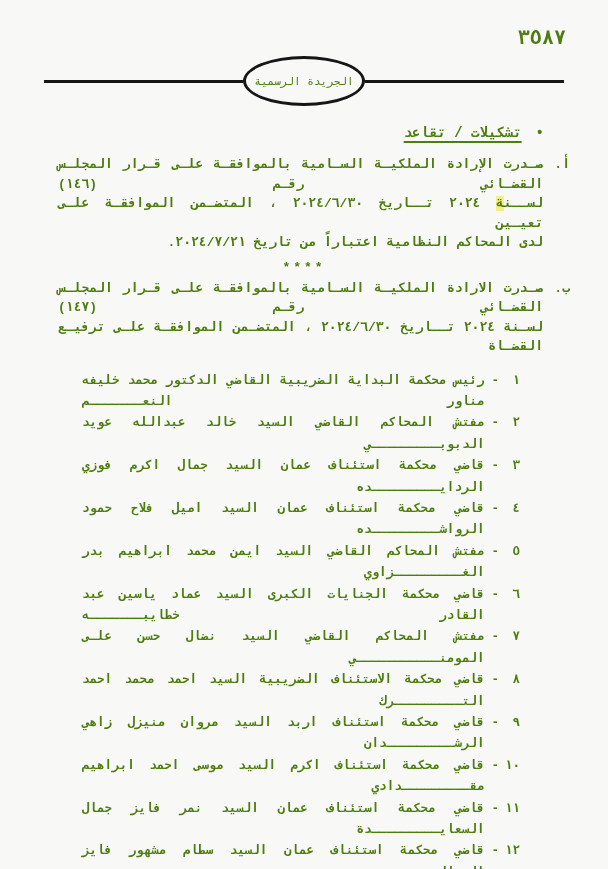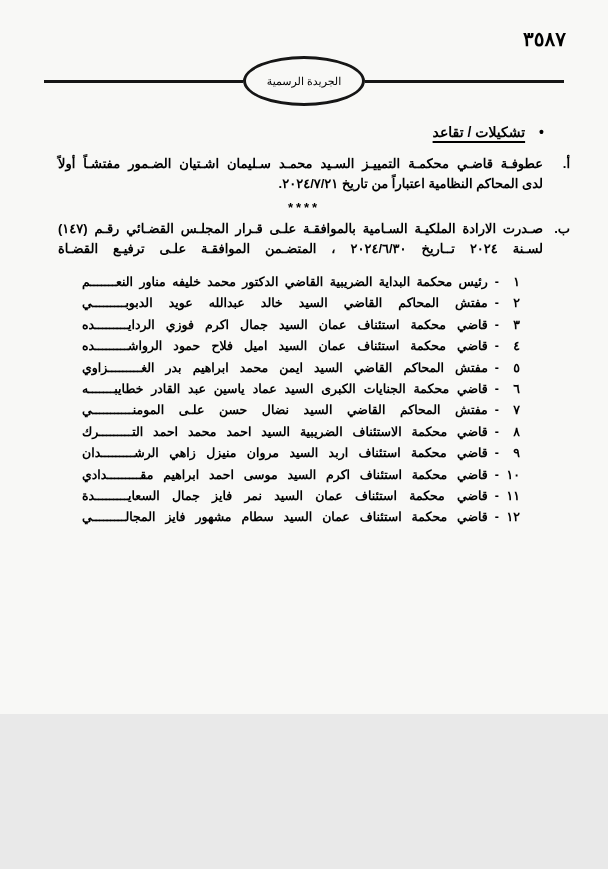--- a/index.html
+++ b/index.html
@@ -1,26 +1,26 @@
 <!DOCTYPE html>
 <html lang="ar"><head>
 <meta charset="utf-8">
 <style>
   html,body { margin:0; padding:0; }
   body { background:#e9e9e9; }
   .page {
     position:relative;
-    width:608px; height:714px;
+    width:608px; height:869px;
     margin:0 auto;
     background:#f8f8f6;
     box-sizing:border-box;
     padding:24px 38px;
-    font-family:Liberation Sans, sans-serif;
+    font-family:Liberation Mono, monospace;
     font-weight:bold;
-    color:#000000;
+    color:#4d7c0f;
     overflow:hidden;
   }
   .page-number {
     text-align:right;
     font-size:20px;
     line-height:30px;
     height:30px;
     padding-right:4px;
     letter-spacing:3px;
   }
@@ -108,21 +108,22 @@
 
 
   <div class="section-head">
     <span class="bullet">•</span>
     <span class="label">تشكيلات / تقاعد</span>
   </div>
 
   <div class="para para-a">
     <div class="para-label">أ.</div>
     <div class="para-body">
-      <div class="pline">عطوفـة قاضـي محكمـة التمييـز السـيد محمـد سـليمان اشـتيان الضـمور مفتشـاً أولاً</div>
+      <div class="pline">صـدرت الإرادة الملكيـة السـامية بالموافقـة علـى قـرار المجلـس القضـائي رقـم (١٤٦)</div>
+      <div class="pline"><span>لســن‍</span><span class="hl">‍ة</span><span> ٢٠٢٤ تــاريخ ٢٠٢٤/٦/٣٠ ، المتضـمن الموافقـة علـى تعيـين</span></div>
       <div class="pline end">لدى المحاكم النظامية اعتباراً من تاريخ ٢٠٢٤/٧/٢١.</div>
     </div>
   </div>
 
   <div class="sep">****</div>
 
   <div class="para para-b">
     <div class="para-label">ب.</div>
     <div class="para-body">
       <div class="pline">صـدرت الارادة الملكيـة السـامية بالموافقـة علـى قـرار المجلـس القضـائي رقـم (١٤٧)</div>

